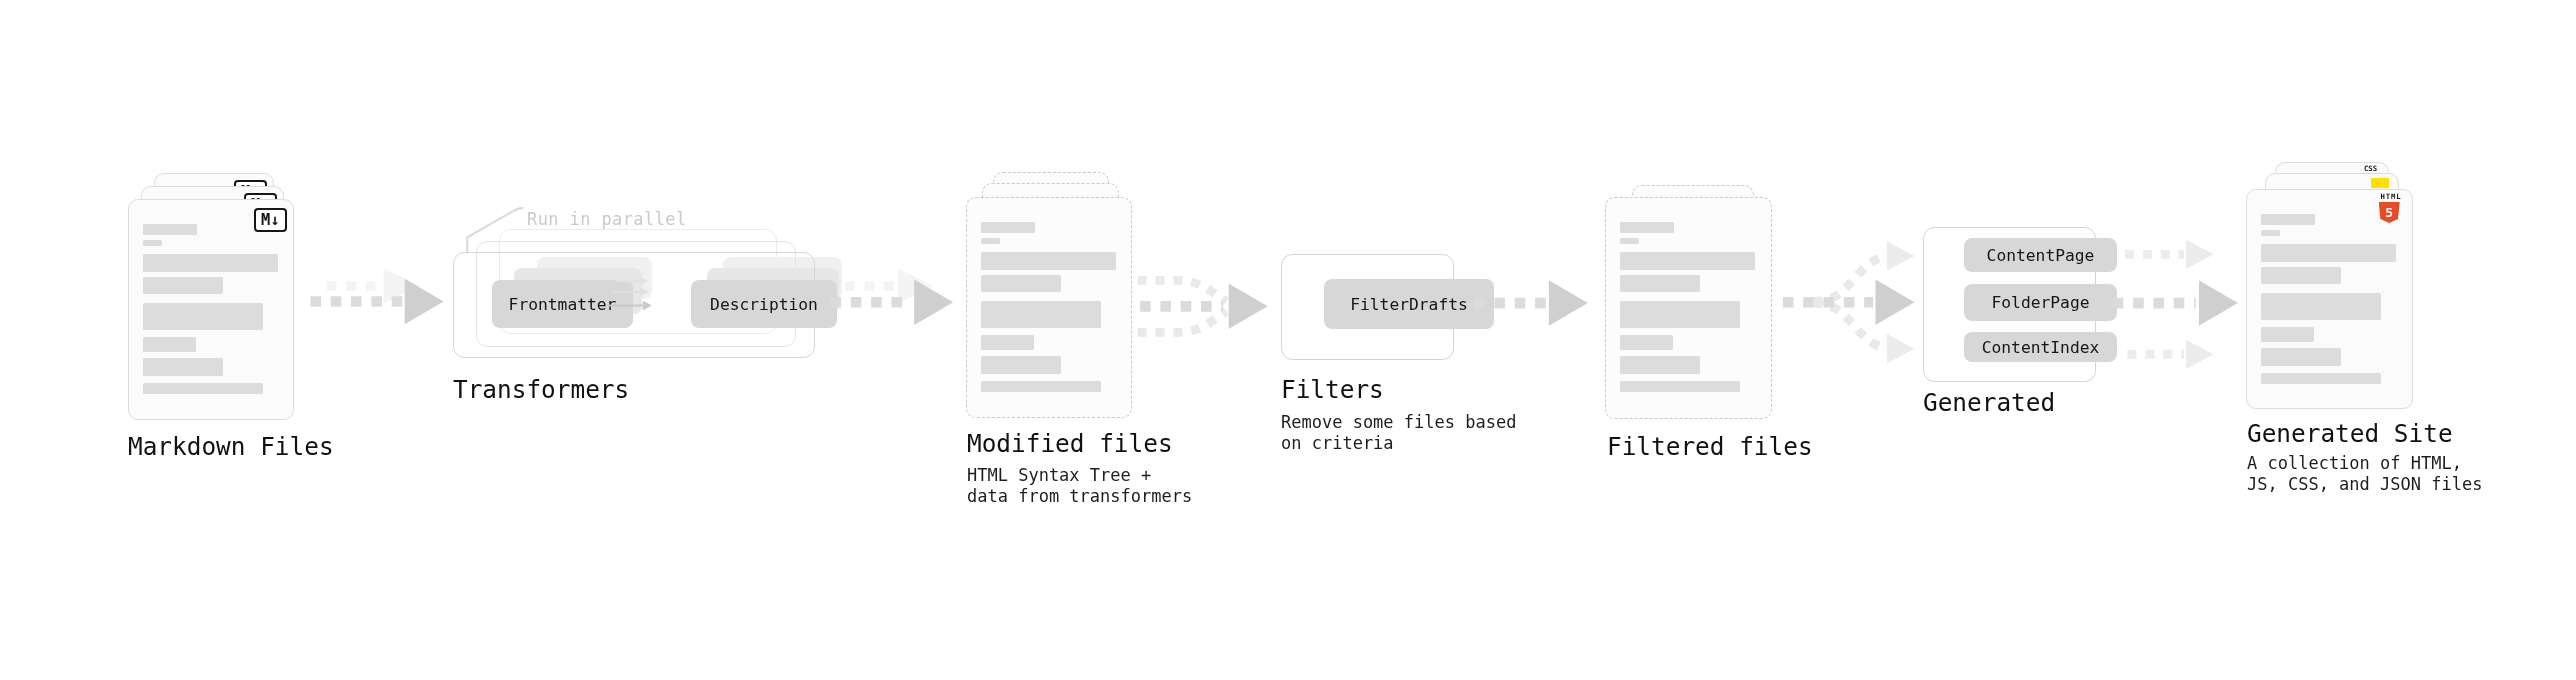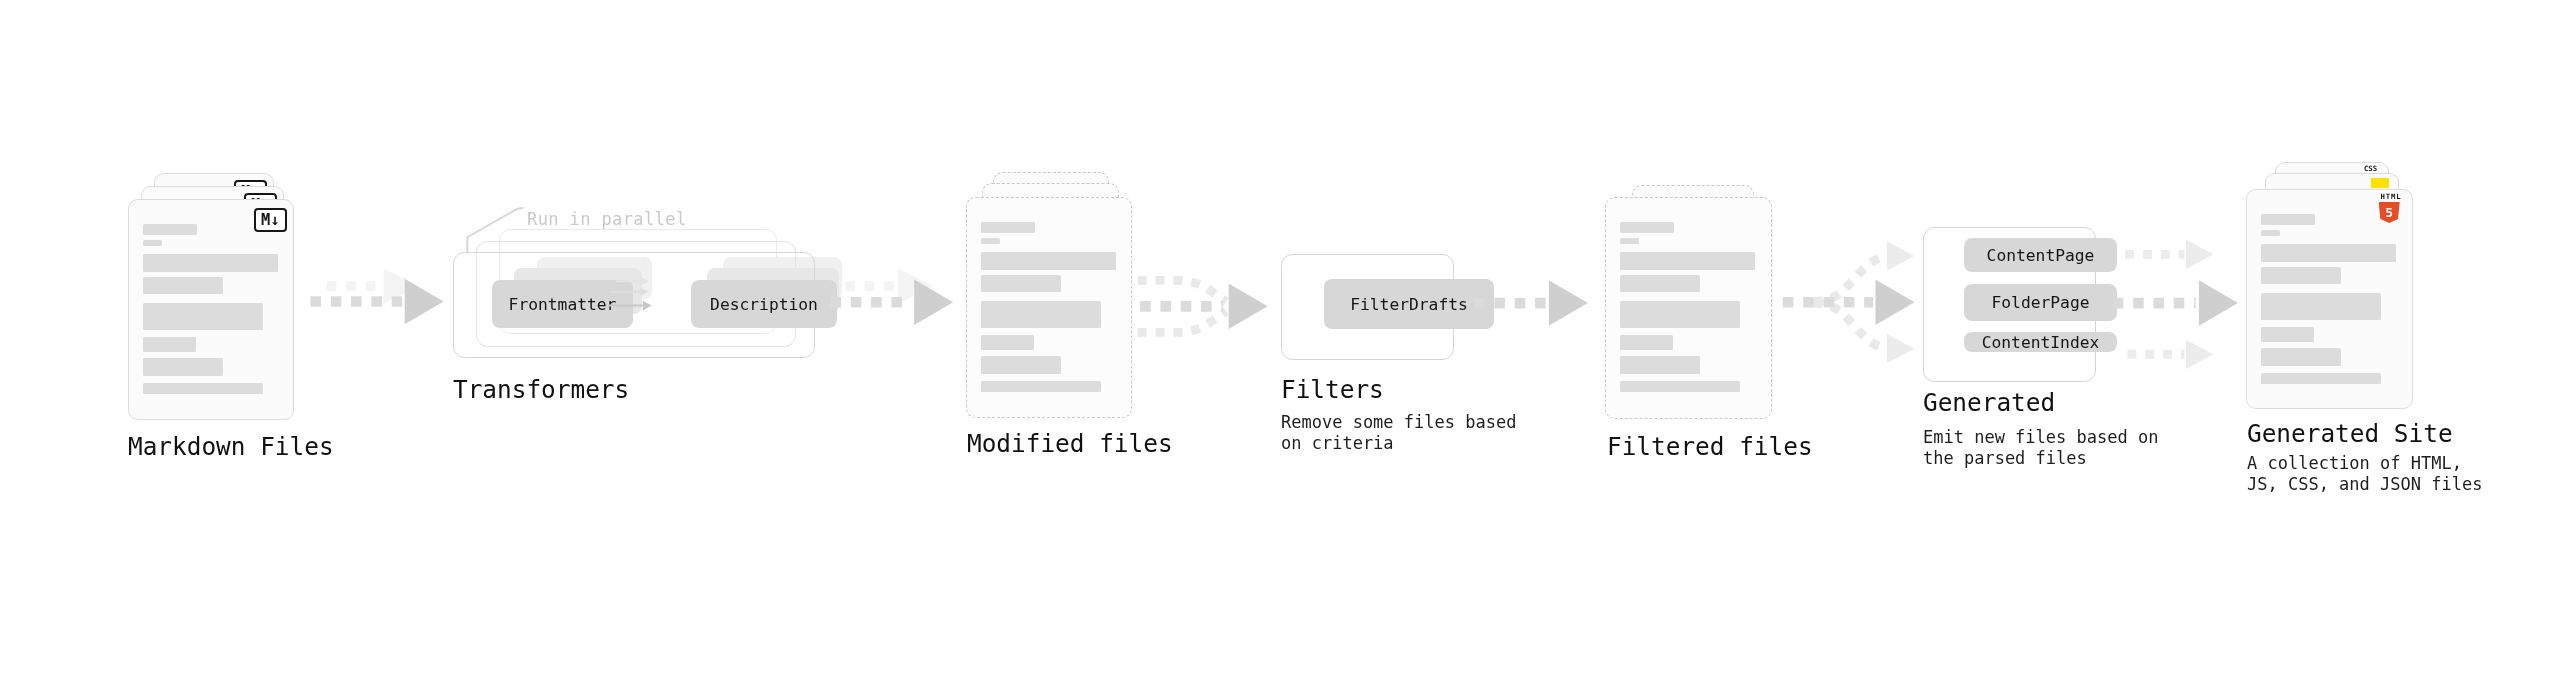--- a/index.html
+++ b/index.html
@@ -92,20 +92,24 @@
     <div class="bar b1"></div>
     <div class="bar b2"></div>
     <div class="bar b3"></div>
     <div class="bar b4"></div>
     <div class="bar b5"></div>
     <div class="bar b6"></div>
     <div class="bar b7"></div>
     <div class="bar b8"></div>
   </div>
   <div class="node-title" style="left:967px;top:429px">Modified files</div>
+  <div class="node-desc" style="left:967px;top:465px">
+    <div>HTML Syntax Tree +</div>
+    <div>data from transformers</div>
+  </div>
 
   <div class="panel-box" style="left:1281px;top:254px;width:173px;height:106px"></div>
   <div class="pill" style="left:1294px;top:279px;width:170px;height:50px">FilterDrafts</div>
   <div class="node-title" style="left:1281px;top:375px">Filters</div>
   <div class="node-desc" style="left:1281px;top:412px">
     <div>Remove some files based</div>
     <div>on criteria</div>
   </div>
 
   <div class="file-card dashed" style="left:1632px;top:185px;width:122px;height:221px"></div>
@@ -117,26 +121,22 @@
     <div class="bar b5"></div>
     <div class="bar b6"></div>
     <div class="bar b7"></div>
     <div class="bar b8"></div>
   </div>
   <div class="node-title" style="left:1607px;top:432px">Filtered files</div>
 
   <div class="panel-box" style="left:1923px;top:227px;width:173px;height:155px"></div>
   <div class="pill" style="left:1934px;top:238px;width:153px;height:34px">ContentPage</div>
   <div class="pill" style="left:1934px;top:284px;width:153px;height:37px">FolderPage</div>
-  <div class="pill" style="left:1934px;top:332px;width:153px;height:20px">ContentIndex</div>
+  <div class="pill" style="left:1934px;top:332px;width:153px;height:30px">ContentIndex</div>
   <div class="node-title" style="left:1923px;top:388px">Generated</div>
-  <div class="node-desc" style="left:1923px;top:427px">
-    <div>Emit new files based on</div>
-    <div>the parsed files</div>
-  </div>
 
   <div class="file-card" style="left:2275px;top:162px;width:114px;height:221px"></div>
   <div class="cssb" style="left:2360px;top:165px">
     <div class="t">CSS</div>
     <div class="u"></div>
   </div>
   <div class="file-card" style="left:2265px;top:173px;width:134px;height:221px"></div>
   <div class="jsb" style="left:2371px;top:178px"></div>
   <div class="file-card" style="left:2246px;top:189px;width:167px;height:220px">
     <div class="bar b1"></div>

